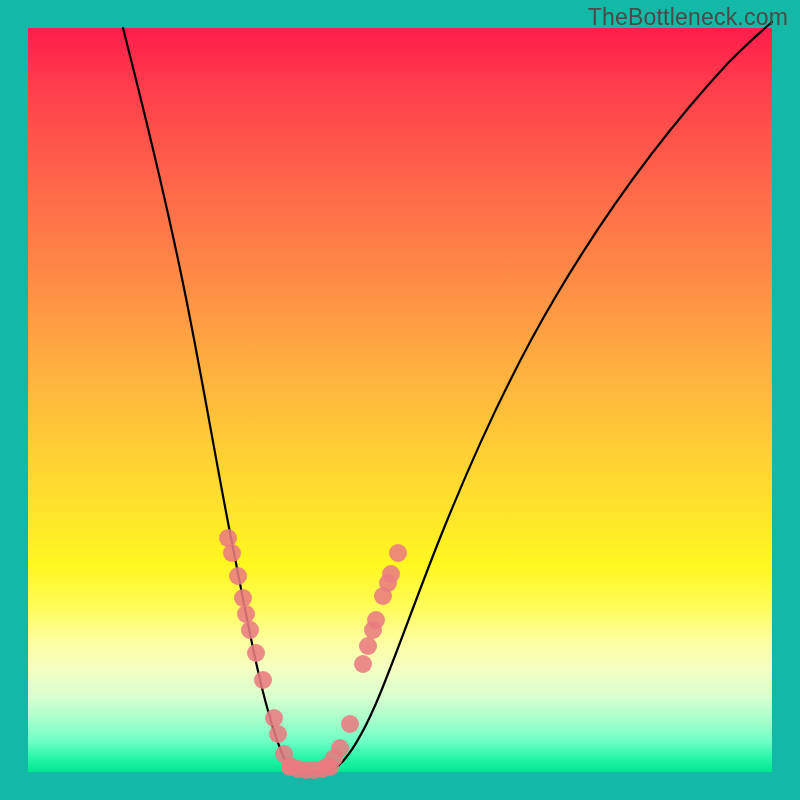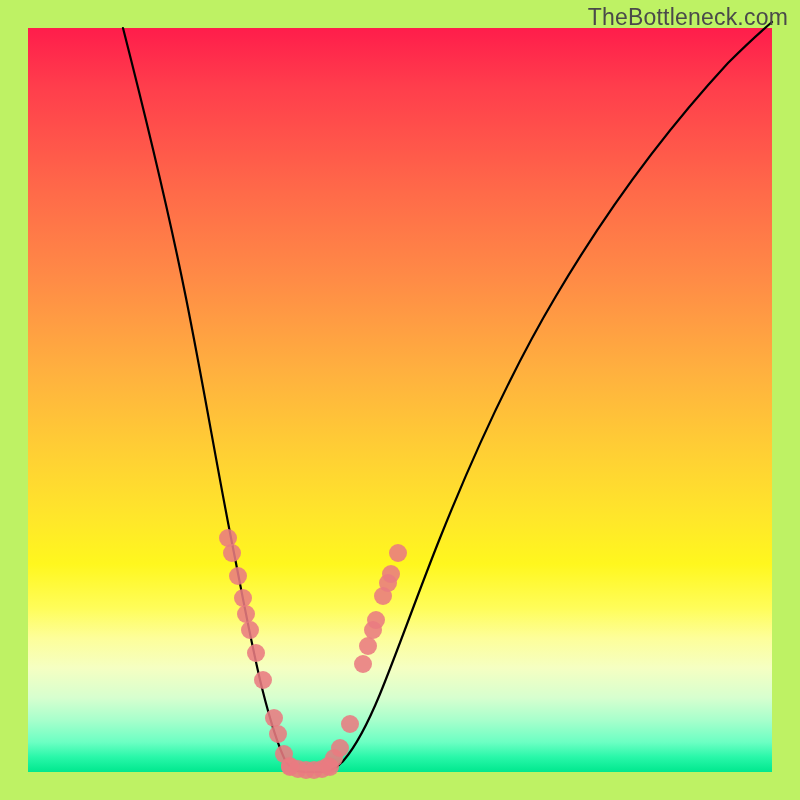--- a/index.html
+++ b/index.html
@@ -8,21 +8,21 @@
     width: 800px;
     height: 800px;
     overflow: hidden;
     background: #000;
     font-family: Arial, Helvetica, sans-serif;
   }
   .frame {
     position: relative;
     width: 800px;
     height: 800px;
-    background: #bef264;
+    background: #14b8a6;
   }
   .plot {
     position: absolute;
     left: 28px;
     top: 28px;
     width: 744px;
     height: 744px;
     background: linear-gradient(
       to bottom,
       #ff1d4b 0%,

